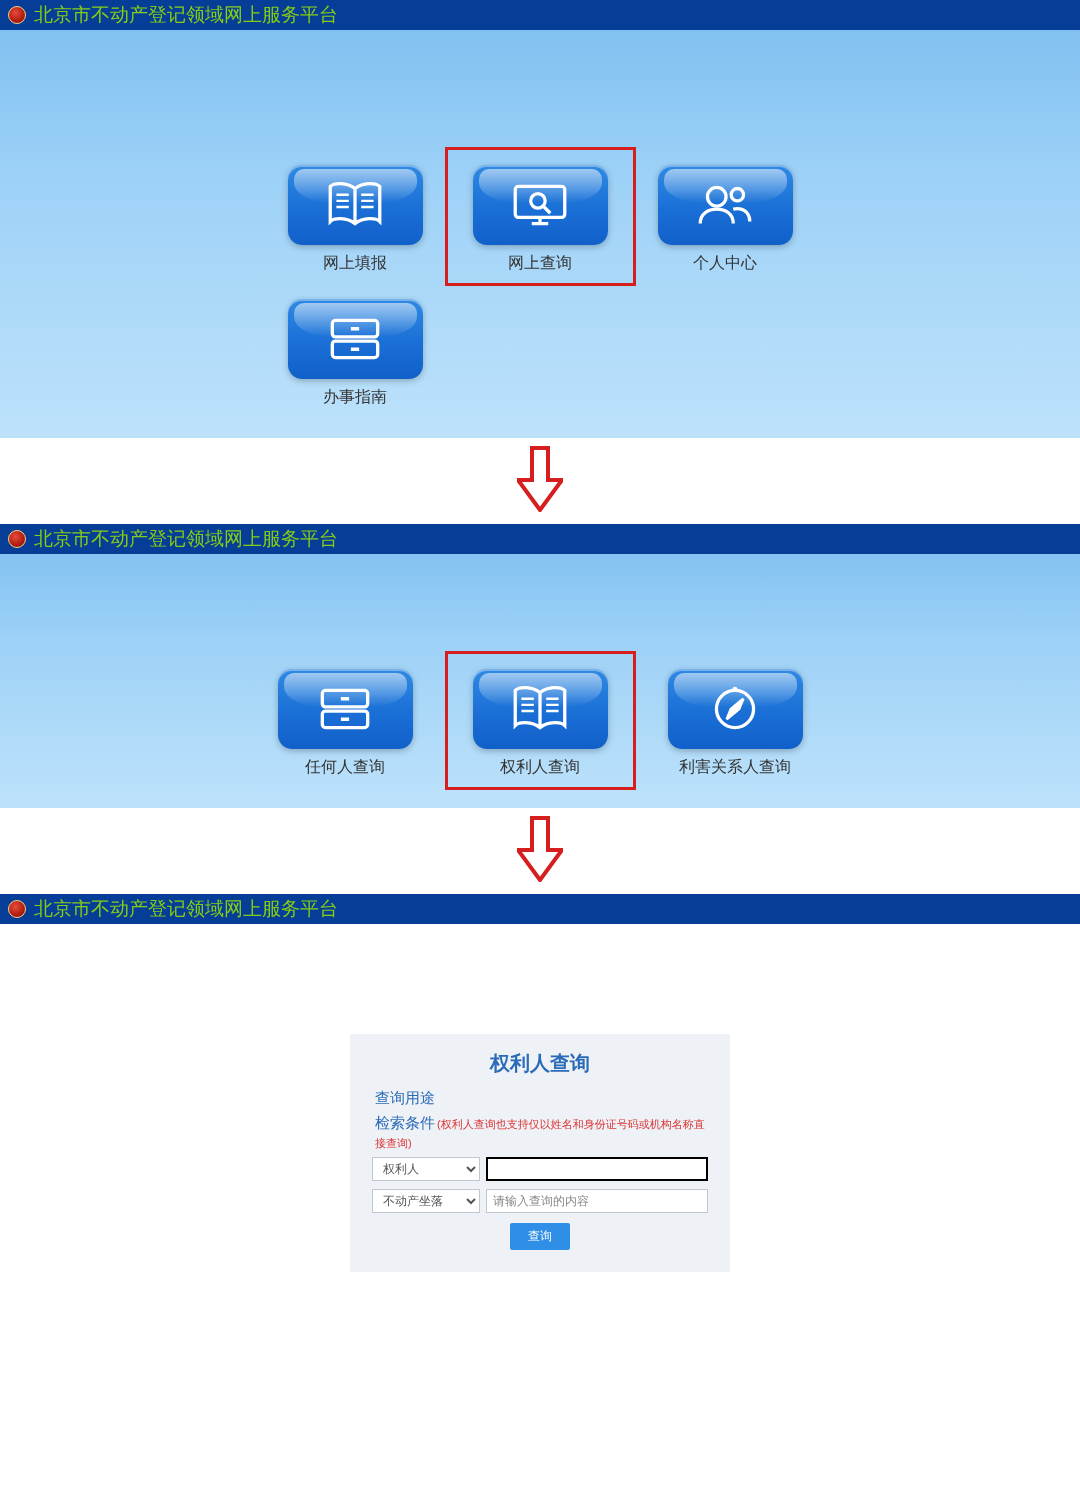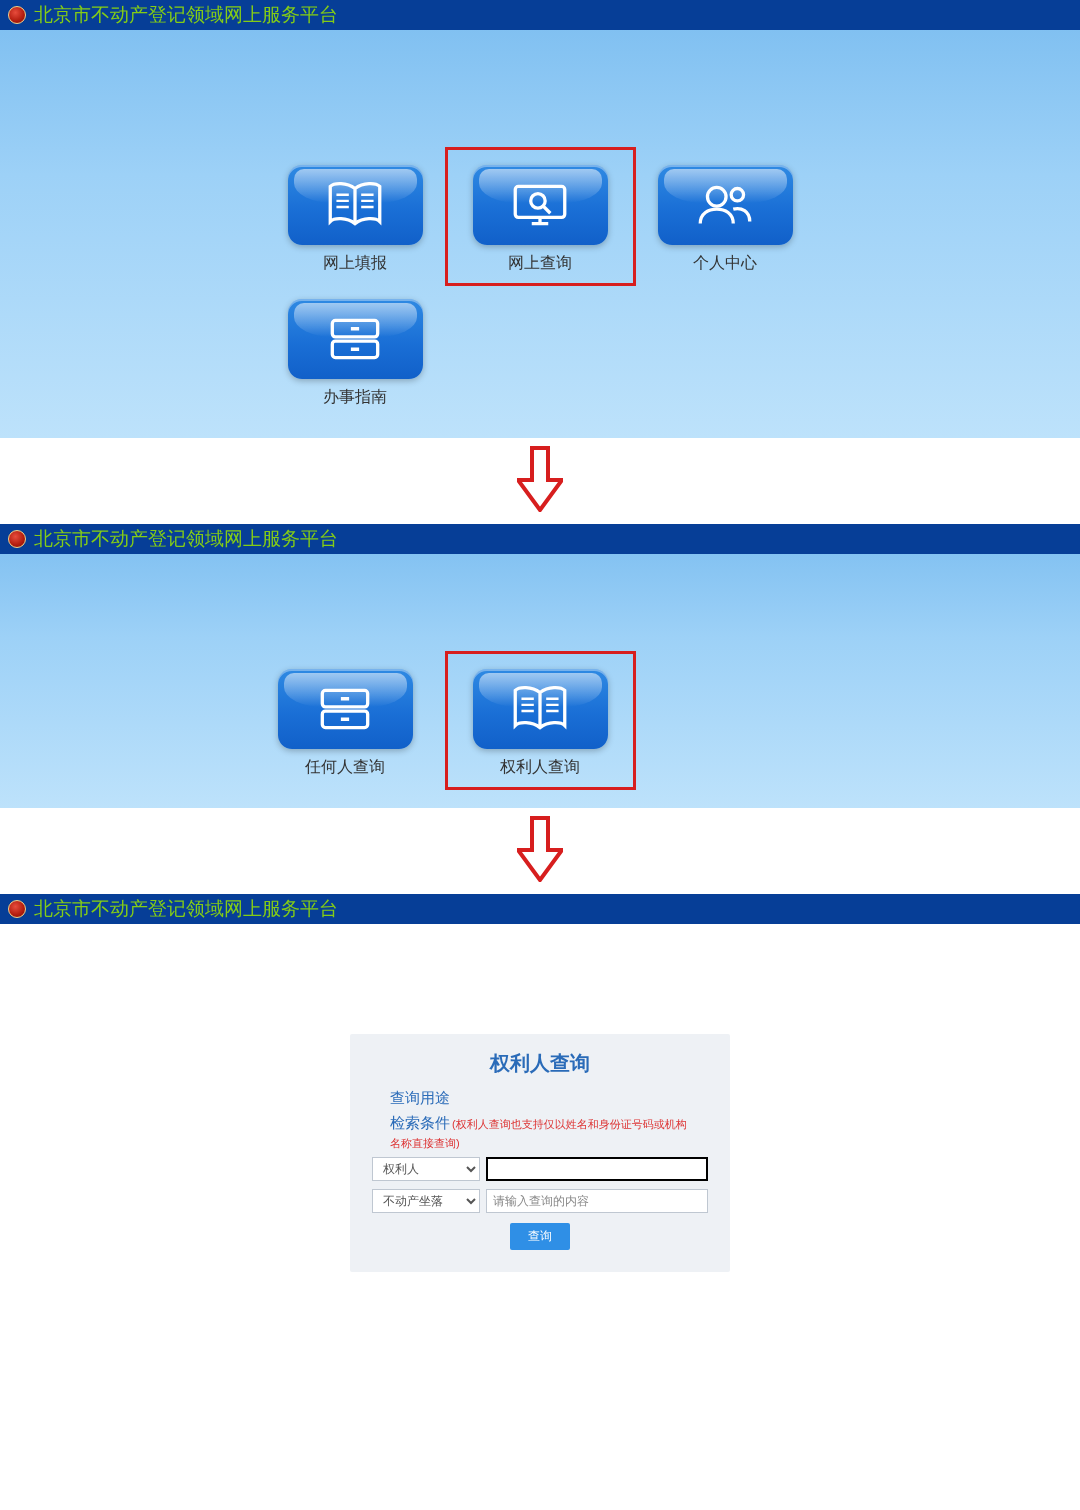--- a/index.html
+++ b/index.html
@@ -83,21 +83,21 @@
 
   
   .form-area {
     width: 380px;
     margin: 110px auto 40px;
     background: #eef1f5;
     padding: 16px 22px 22px;
     border-radius: 2px;
   }
   .form-title { text-align:center; color:#2a6bb8; font-size:20px; font-weight:600; margin-bottom:12px;}
-  .section-label { color:#2a6bb8; font-size:15px; margin: 4px 18px 6px; font-weight:500;}
+  .section-label { color:#2a6bb8; font-size:15px; margin: 4px 3px 6px; font-weight:500;}
   .section-label .hint { color:#d33; font-size:11px; font-weight:400; margin-left:2px;}
   .row { display:flex; gap:6px; margin-bottom:8px;}
   .ctrl-input, .ctrl-select {
     border:1px solid #bfc7d1; background:#fff; height:24px;
     font-size:12px; padding:0 6px; color:#555;
   }
   .ctrl-input::placeholder { color:#888; }
   .ctrl-select { width: 108px; }
   .ctrl-input.full { flex:1; }
   .ctrl-input.boxed { flex:1; border:2px solid #000; }
@@ -199,20 +199,30 @@
       <div class="highlight-box" style="top:-18px; left:-18px; right:-18px; bottom:-12px;"></div>
       <div class="tile-btn">
         <svg viewBox="0 0 64 48" width="66" height="50">
           <path d="M32 8 C24 2 12 2 8 6 V40 C12 36 24 36 32 42 C40 36 52 36 56 40 V6 C52 2 40 2 32 8 Z M32 8 V42"></path>
           <path d="M14 14 H26 M14 20 H26 M14 26 H26 M38 14 H50 M38 20 H50 M38 26 H50" stroke-width="2.4"></path>
         </svg>
       </div>
       <span class="tile-label">权利人查询</span>
     </div>
 
+    <div class="tile">
+      <div class="tile-btn">
+        <svg viewBox="0 0 64 48" width="66" height="50">
+          <circle cx="32" cy="24" r="18"></circle>
+          <path d="M40 14 L28 24 L24 34 L36 24 Z" stroke-width="2.6" fill="#fff"></path>
+          <circle cx="32" cy="5" r="2.5" fill="#fff" stroke="none"></circle>
+        </svg>
+      </div>
+      <span class="tile-label">利害关系人查询</span>
+    </div>
 
   </div>
 </div>
 
 <div class="arrow-wrap">
   <svg class="arrow-svg" viewBox="0 0 46 66">
     <path d="M15 2 H31 V34 H45 L23 64 L1 34 H15 Z" fill="none" stroke="#d71e1e" stroke-width="4" stroke-linejoin="miter"></path>
   </svg>
 </div>
 

